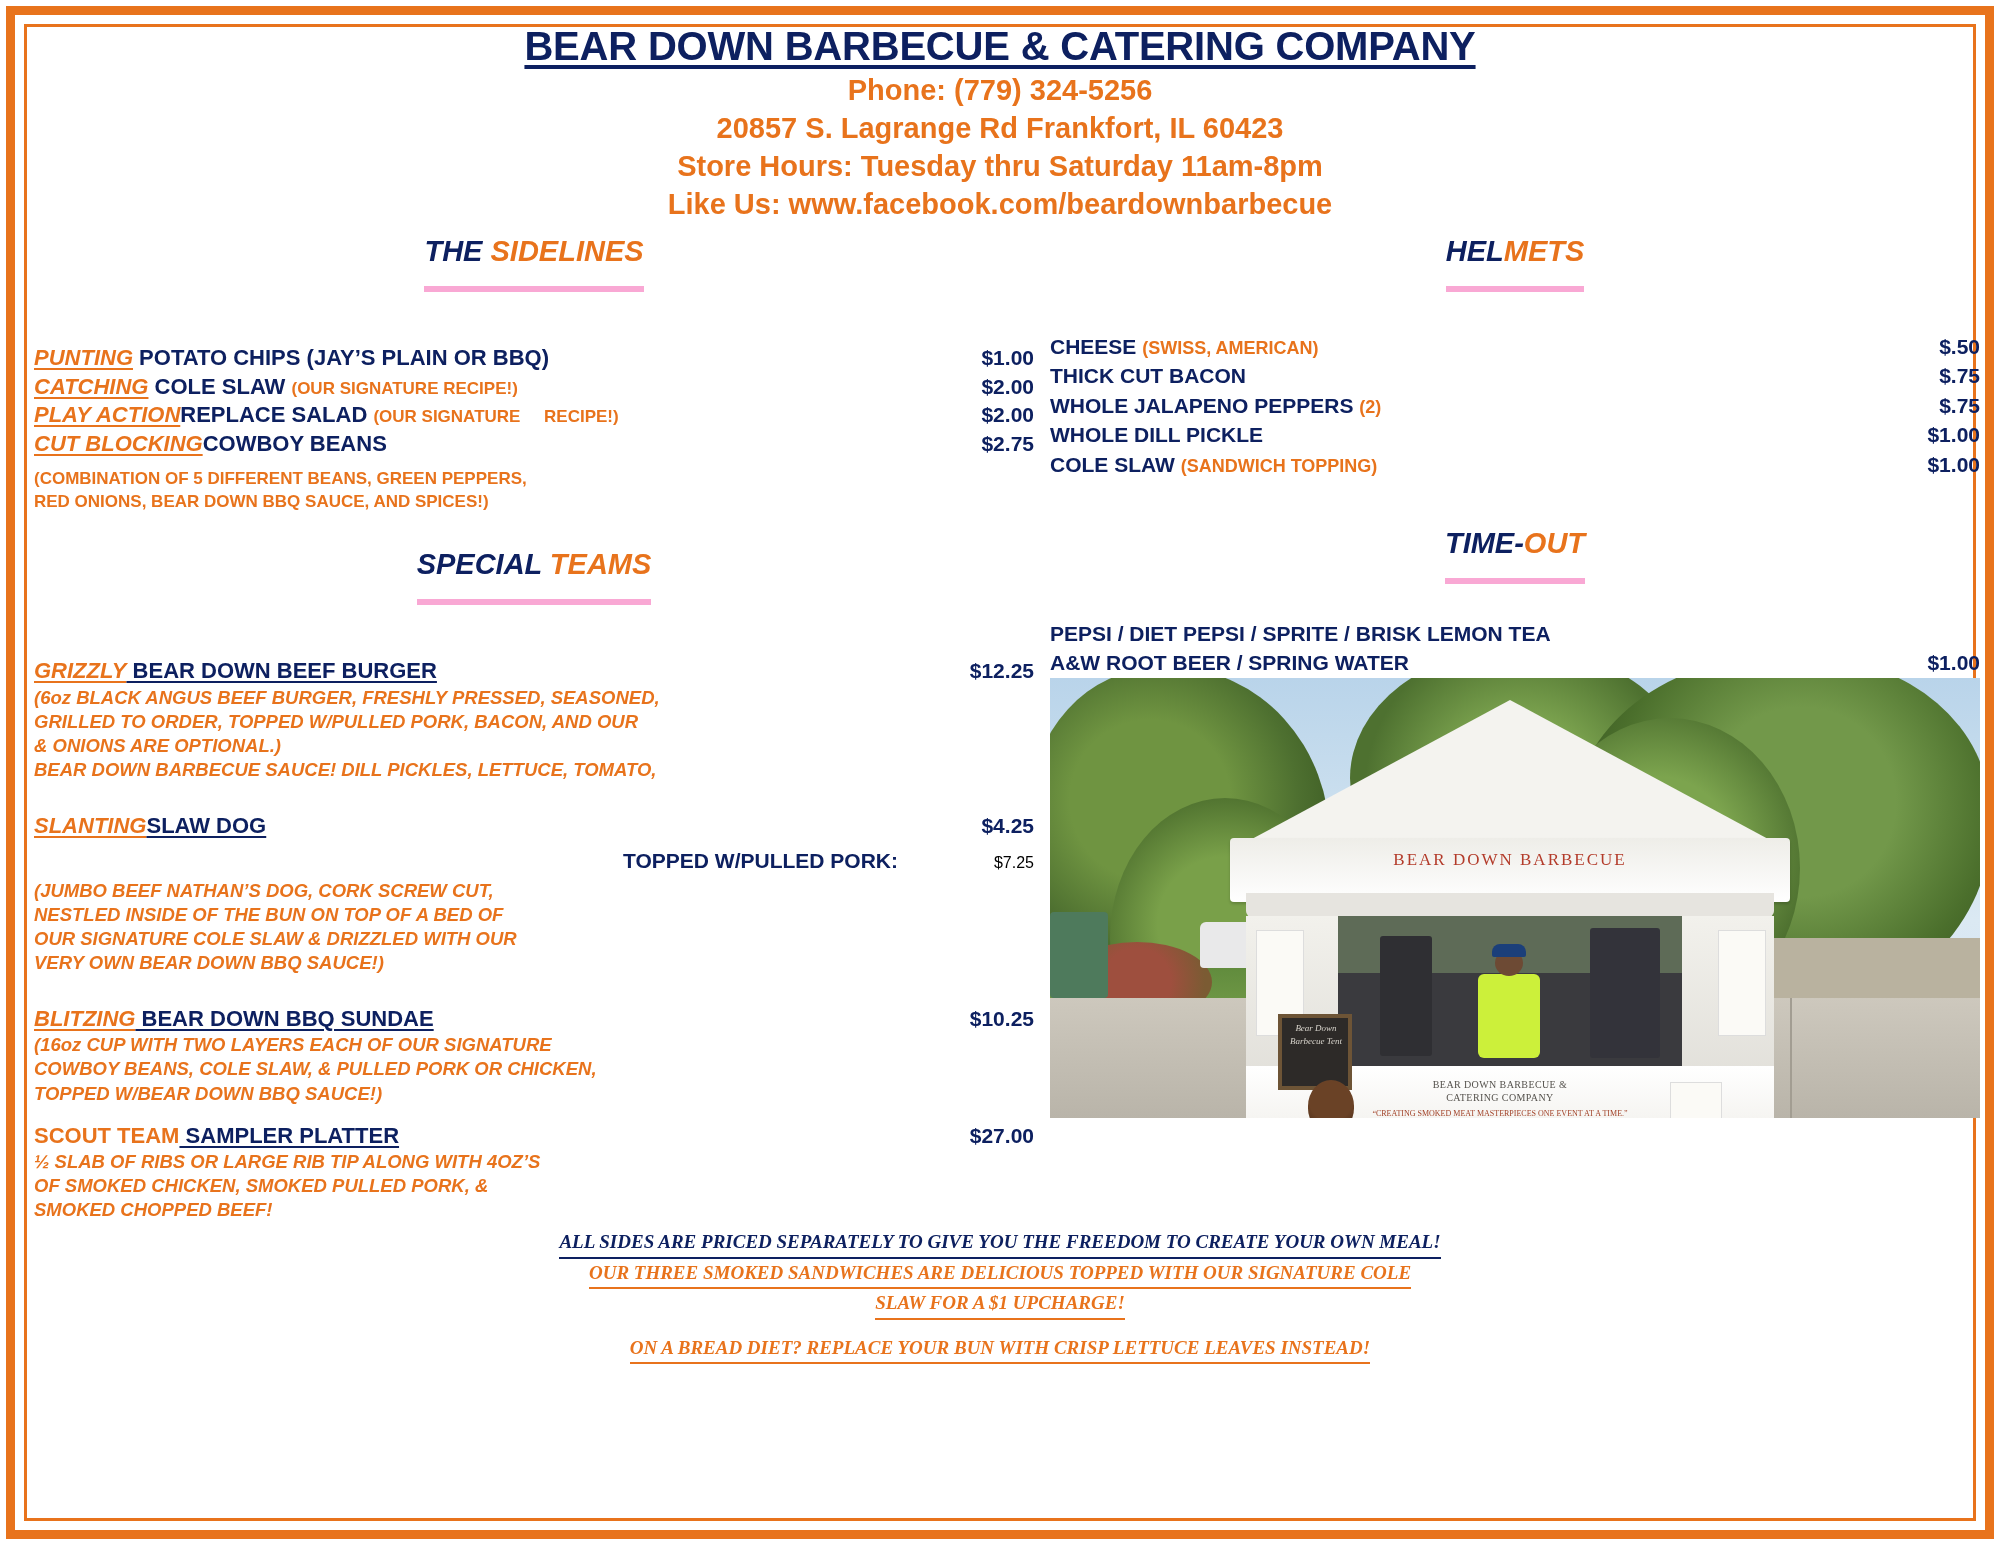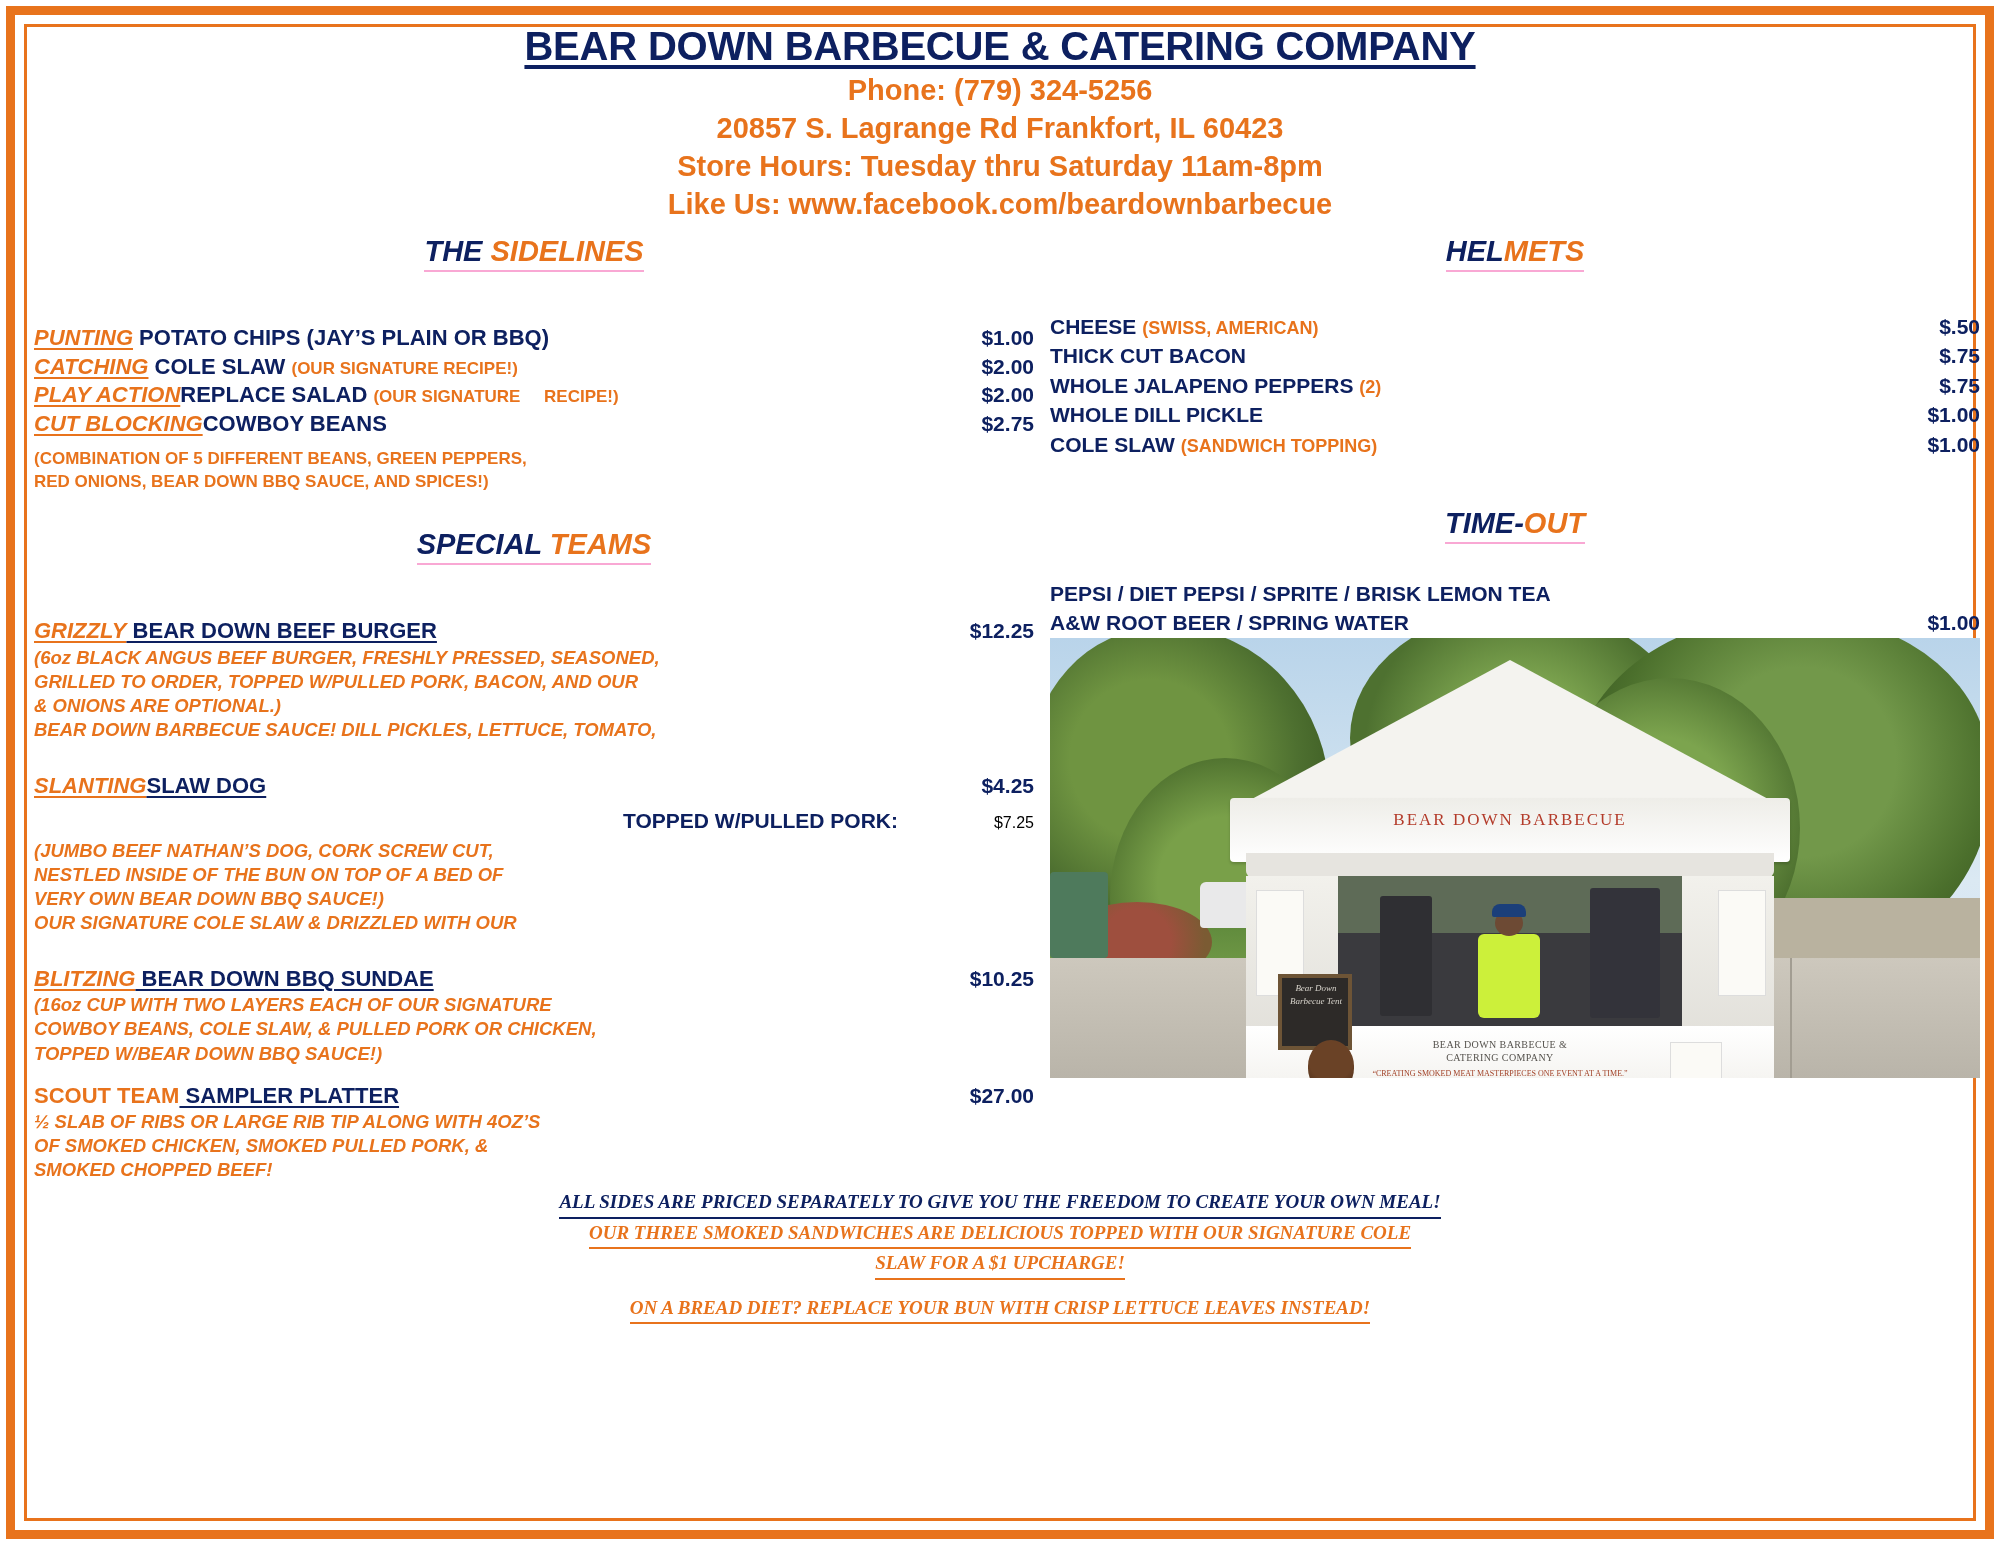--- a/index.html
+++ b/index.html
@@ -66,22 +66,22 @@
 
   .section-head {
     text-align: center;
     font-size: 29px;
     font-weight: bold;
     font-style: italic;
     margin: 4px 0 2px 0;
   }
   .section-head .u {
     display: inline-block;
-    border-bottom: 2px solid #f9a8d4;
-    padding-bottom: 2px;
+    border-bottom: 6px solid #f9a8d4;
+    padding-bottom: 18px;
   }
   .navy { color: #0d2060; }
   .orng { color: #e8731c; }
 
   
   .menu-list { margin-top: 52px; }
   .row {
     display: flex;
     align-items: baseline;
     line-height: 1.30;
@@ -368,22 +368,22 @@
               <span class="kw">SLANTING</span><span class="item-u">SLAW DOG</span>
             </div>
             <div class="price price-w-left">$4.25</div>
           </div>
           <div class="sub-price-row">
             <span class="lbl">TOPPED W/PULLED PORK:</span>
             <span class="price">$7.25</span>
           </div>
           <div class="desc" style="margin-top:6px;">(JUMBO BEEF NATHAN’S DOG, CORK SCREW CUT,</div>
           <div class="desc">NESTLED INSIDE OF THE BUN ON TOP OF A BED OF</div>
+          <div class="desc">OUR SIGNATURE COLE SLAW &amp; DRIZZLED WITH OUR</div>
           <div class="desc">VERY OWN BEAR DOWN BBQ SAUCE!)</div>
-          <div class="desc">OUR SIGNATURE COLE SLAW &amp; DRIZZLED WITH OUR</div>
 
           <div class="gap-md"></div>
           <div class="row">
             <div class="names">
               <span class="kw">BLITZING</span><span class="item-u"> BEAR DOWN BBQ SUNDAE</span>
             </div>
             <div class="price price-w-left">$10.25</div>
           </div>
           <div class="desc">(16oz CUP WITH TWO LAYERS EACH OF OUR SIGNATURE</div>
           <div class="desc">COWBOY BEANS, COLE SLAW, &amp; PULLED PORK OR CHICKEN,</div>

